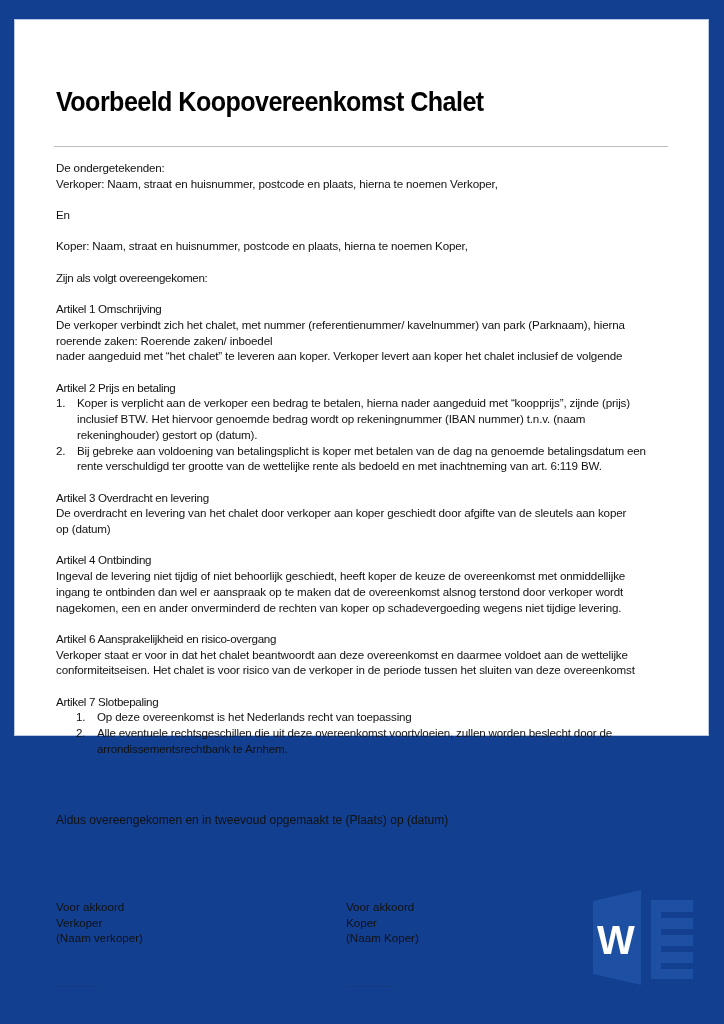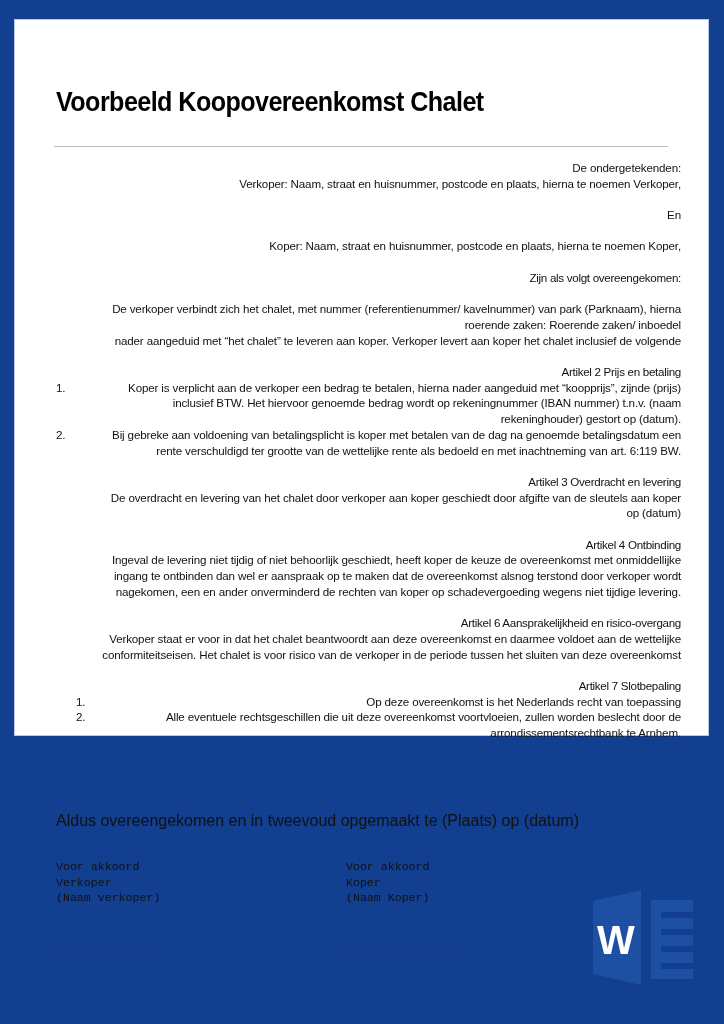--- a/index.html
+++ b/index.html
@@ -35,44 +35,42 @@
       width: 614px; height: 0;
       border-top: 1.5px solid #bdbdbd;
     }
     .body-text {
       position: absolute;
       left: 42px; top: 141px;
       width: 625px;
       font-size: 11.6px;
       line-height: 15.7px;
       letter-spacing: -0.15px;
-      text-align: right;
     }
     .line { white-space: nowrap; }
     .blank { height: 15.7px; }
     .bold { font-weight: normal; letter-spacing: -0.3px; }
     .numlist { margin: 0; padding: 0; list-style: none; }
     .numlist li { position: relative; padding-left: 21px; }
     .numlist li .num { position: absolute; left: 0; top: 0; }
     .numlist.indented li { padding-left: 41px; }
     .numlist.indented li .num { left: 20px; }
     .sig {
       position: absolute;
-      top: 840px;
+      top: 880px;
       font-size: 11.6px;
       line-height: 15.7px;
-      font-family: Liberation Mono, monospace;
     }
     .sig.left { left: 42px; }
     .sig.right { left: 332px; }
     .sig .dots { margin-top: 31px; letter-spacing: -0.5px; font-size: 9px; color: #333; }
     .closing {
       position: absolute;
       left: 42px; top: 794px;
-      font-size: 16px;
+      font-size: 12px;
       line-height: 15.7px;
       white-space: nowrap;
     }
     .word-logo {
       position: absolute;
       left: 577px; top: 871px;
       width: 104px; height: 95px;
     }
   </style>
 </head>
@@ -88,20 +86,21 @@
     <div class="line">Verkoper: Naam, straat en huisnummer, postcode en plaats, hierna te noemen Verkoper,</div>
     <div class="blank"></div>
     <div class="line">En</div>
     <div class="blank"></div>
     <div class="line">Koper: Naam, straat en huisnummer, postcode en plaats, hierna te noemen Koper,</div>
     <div class="blank"></div>
     <div class="line bold">Zijn als volgt overeengekomen:</div>
     <div class="blank"></div>
 
     <section>
+      <div class="line bold">Artikel 1 Omschrijving</div>
       <div class="line">De verkoper verbindt zich het chalet, met nummer (referentienummer/ kavelnummer) van park (Parknaam), hierna</div>
       <div class="line">roerende zaken: Roerende zaken/ inboedel</div>
       <div class="line">nader aangeduid met “het chalet” te leveren aan koper. Verkoper levert aan koper het chalet inclusief de volgende</div>
     </section>
     <div class="blank"></div>
 
     <section>
       <div class="line bold">Artikel 2 Prijs en betaling</div>
       <ol class="numlist">
         <li>

